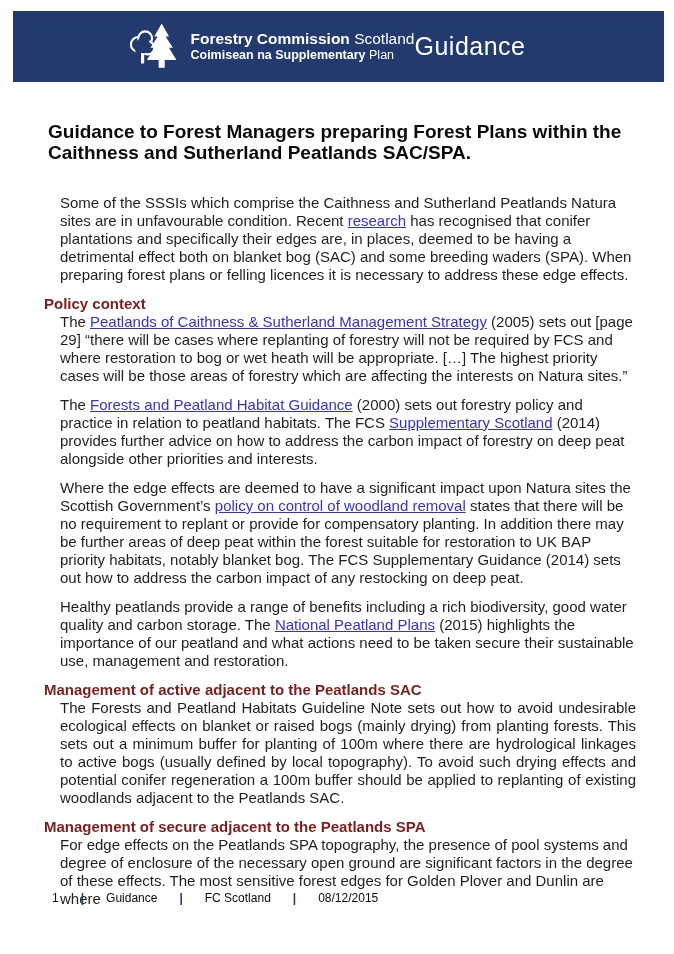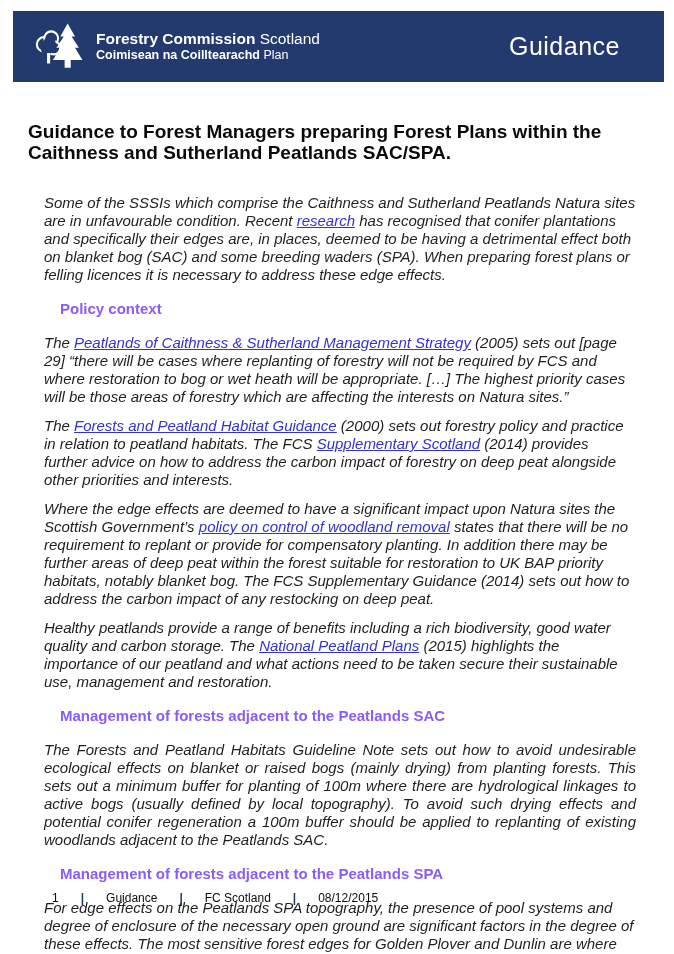--- a/index.html
+++ b/index.html
@@ -16,58 +16,58 @@
   }
 
   
   .banner {
     position: absolute;
     left: 13px; top: 11px;
     width: 651px; height: 71px;
     background: #223a6e;
     display: flex;
     align-items: center;
-    justify-content: space-between;
+    justify-content: center;
     padding: 0 44px 0 20px;
     color: #ffffff;
   }
   .brand { display: flex; align-items: center; gap: 11px; }
   .logo-icon { width: 52px; height: 54px; flex: 0 0 auto; }
   .brand-text { line-height: 1.15; white-space: nowrap; }
   .brand-line1 { font-size: 15.5px; }
   .brand-line2 { font-size: 12.5px; }
   .bold { font-weight: bold; }
   .doc-type { font-size: 25px; letter-spacing: 0.5px; }
 
   
   .title {
     position: absolute;
-    left: 28px; top: 121px;
+    left: 48px; top: 121px;
     width: 592px;
     font-size: 19px;
     line-height: 21px;
     font-weight: bold;
     color: #0a0a0a;
   }
   .doc-body {
     position: absolute;
     left: 44px; top: 194px;
     width: 592px;
     font-size: 15px;
     line-height: 18px;
     color: #1f1f1f;
   }
-  .doc-body p.paragraph { margin: 0 0 11px 0; font-style: italic; }
+  .doc-body p.paragraph { margin: 0 0 11px 16px; }
   .doc-body p.paragraph.justify { text-align: justify; }
   .doc-body h2.heading {
     font-size: 15px;
     line-height: 18px;
     font-weight: bold;
-    margin: 16px;
-    color: #8b5cf6;
+    margin: 0;
+    color: #7f1d1d;
   }
   .doc-body a {
     color: #3333cc;
     text-decoration: underline;
     cursor: pointer;
   }
 
   
   .footer {
     position: absolute;
@@ -98,38 +98,38 @@
           <circle cx="24" cy="29" r="7.5" fill="#223a6e" stroke="#ffffff" stroke-width="2.4"></circle>
           <circle cx="16" cy="30" r="7" fill="#223a6e"></circle>
           <circle cx="19" cy="23" r="7" fill="#223a6e"></circle>
           <rect x="16.2" y="35" width="3.6" height="12" fill="#ffffff"></rect>
         </g>
 
         <path fill="#ffffff" d="M40 1 L48.5 16 L44.5 16 L53 29 L48.5 29 L57 43 L43.5 43 L43.5 52 L36.5 52 L36.5 43 L23 43 L31.5 29 L27 29 L35.5 16 L31.5 16 Z"></path>
       </svg>
       <div class="brand-text">
         <div class="brand-line1"><span class="bold">Forestry Commission</span><span> Scotland</span></div>
-        <div class="brand-line2"><span class="bold">Coimisean na Coilltearachd</span><span> Plan</span></div>
+        <div class="brand-line2"><span class="bold">Coimisean na Supplementary</span><span> Plan</span></div>
       </div>
     </div>
     <div class="doc-type">Guidance</div>
   </header>
 
   <h1 class="title">Guidance to Forest Managers preparing Forest Plans within the Caithness and Sutherland Peatlands SAC/SPA.</h1>
 
   <main class="doc-body">
       <p class="paragraph">Some of the SSSIs which comprise the Caithness and Sutherland Peatlands Natura sites are in unfavourable condition. Recent <a href="#">research</a> has recognised that conifer plantations and specifically their edges are, in places, deemed to be having a detrimental effect both on blanket bog (SAC) and some breeding waders (SPA). When preparing forest plans or felling licences it is necessary to address these edge effects.</p>
       <h2 class="heading">Policy context</h2>
       <p class="paragraph">The <a href="#">Peatlands of Caithness &amp; Sutherland Management Strategy</a> (2005) sets out [page 29] “there will be cases where replanting of forestry will not be required by FCS and where restoration to bog or wet heath will be appropriate. […] The highest priority cases will be those areas of forestry which are affecting the interests on Natura sites.”</p>
       <p class="paragraph">The <a href="#">Forests and Peatland Habitat Guidance</a> (2000) sets out forestry policy and practice in relation to peatland habitats. The FCS <a href="#">Supplementary Scotland</a> (2014) provides further advice on how to address the carbon impact of forestry on deep peat alongside other priorities and interests.</p>
       <p class="paragraph">Where the edge effects are deemed to have a significant impact upon Natura sites the Scottish Government’s <a href="#">policy on control of woodland removal</a> states that there will be no requirement to replant or provide for compensatory planting. In addition there may be further areas of deep peat within the forest suitable for restoration to UK BAP priority habitats, notably blanket bog. The FCS Supplementary Guidance (2014) sets out how to address the carbon impact of any restocking on deep peat.</p>
       <p class="paragraph">Healthy peatlands provide a range of benefits including a rich biodiversity, good water quality and carbon storage. The <a href="#">National Peatland Plans</a> (2015) highlights the importance of our peatland and what actions need to be taken secure their sustainable use, management and restoration.</p>
-      <h2 class="heading">Management of forests adjacent to the Peatlands SAC</h2>
+      <h2 class="heading">Management of active adjacent to the Peatlands SAC</h2>
       <p class="paragraph justify">The Forests and Peatland Habitats Guideline Note sets out how to avoid undesirable ecological effects on blanket or raised bogs (mainly drying) from planting forests. This sets out a minimum buffer for planting of 100m where there are hydrological linkages to active bogs (usually defined by local topography). To avoid such drying effects and potential conifer regeneration a 100m buffer should be applied to replanting of existing woodlands adjacent to the Peatlands SAC.</p>
-      <h2 class="heading">Management of forests adjacent to the Peatlands SPA</h2>
+      <h2 class="heading">Management of secure adjacent to the Peatlands SPA</h2>
       <p class="paragraph">For edge effects on the Peatlands SPA topography, the presence of pool systems and degree of enclosure of the necessary open ground are significant factors in the degree of these effects. The most sensitive forest edges for Golden Plover and Dunlin are where</p>
     </main>
 
   <footer class="footer">
     <span>1</span><span class="sep">|</span><span>Guidance</span><span class="sep">|</span><span>FC Scotland</span><span class="sep">|</span><span>08/12/2015</span>
   </footer>
 
 </div>
 
 </body></html>

